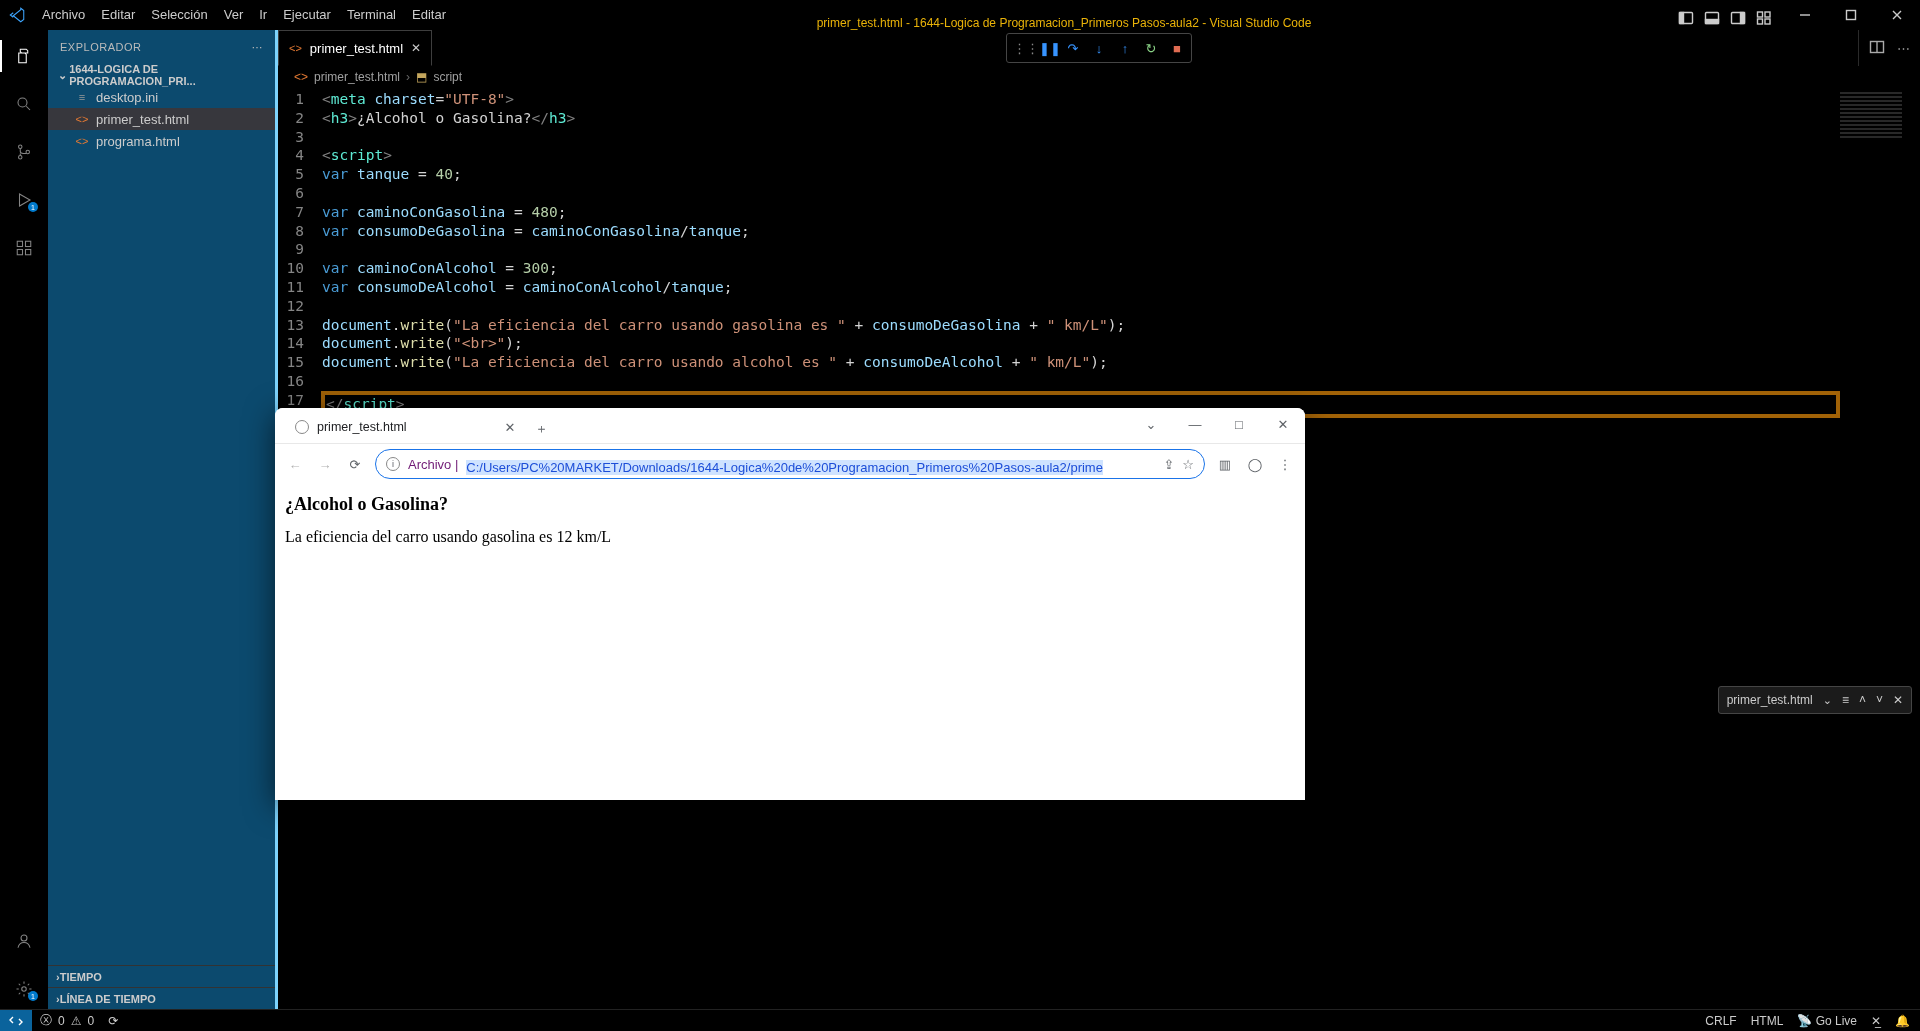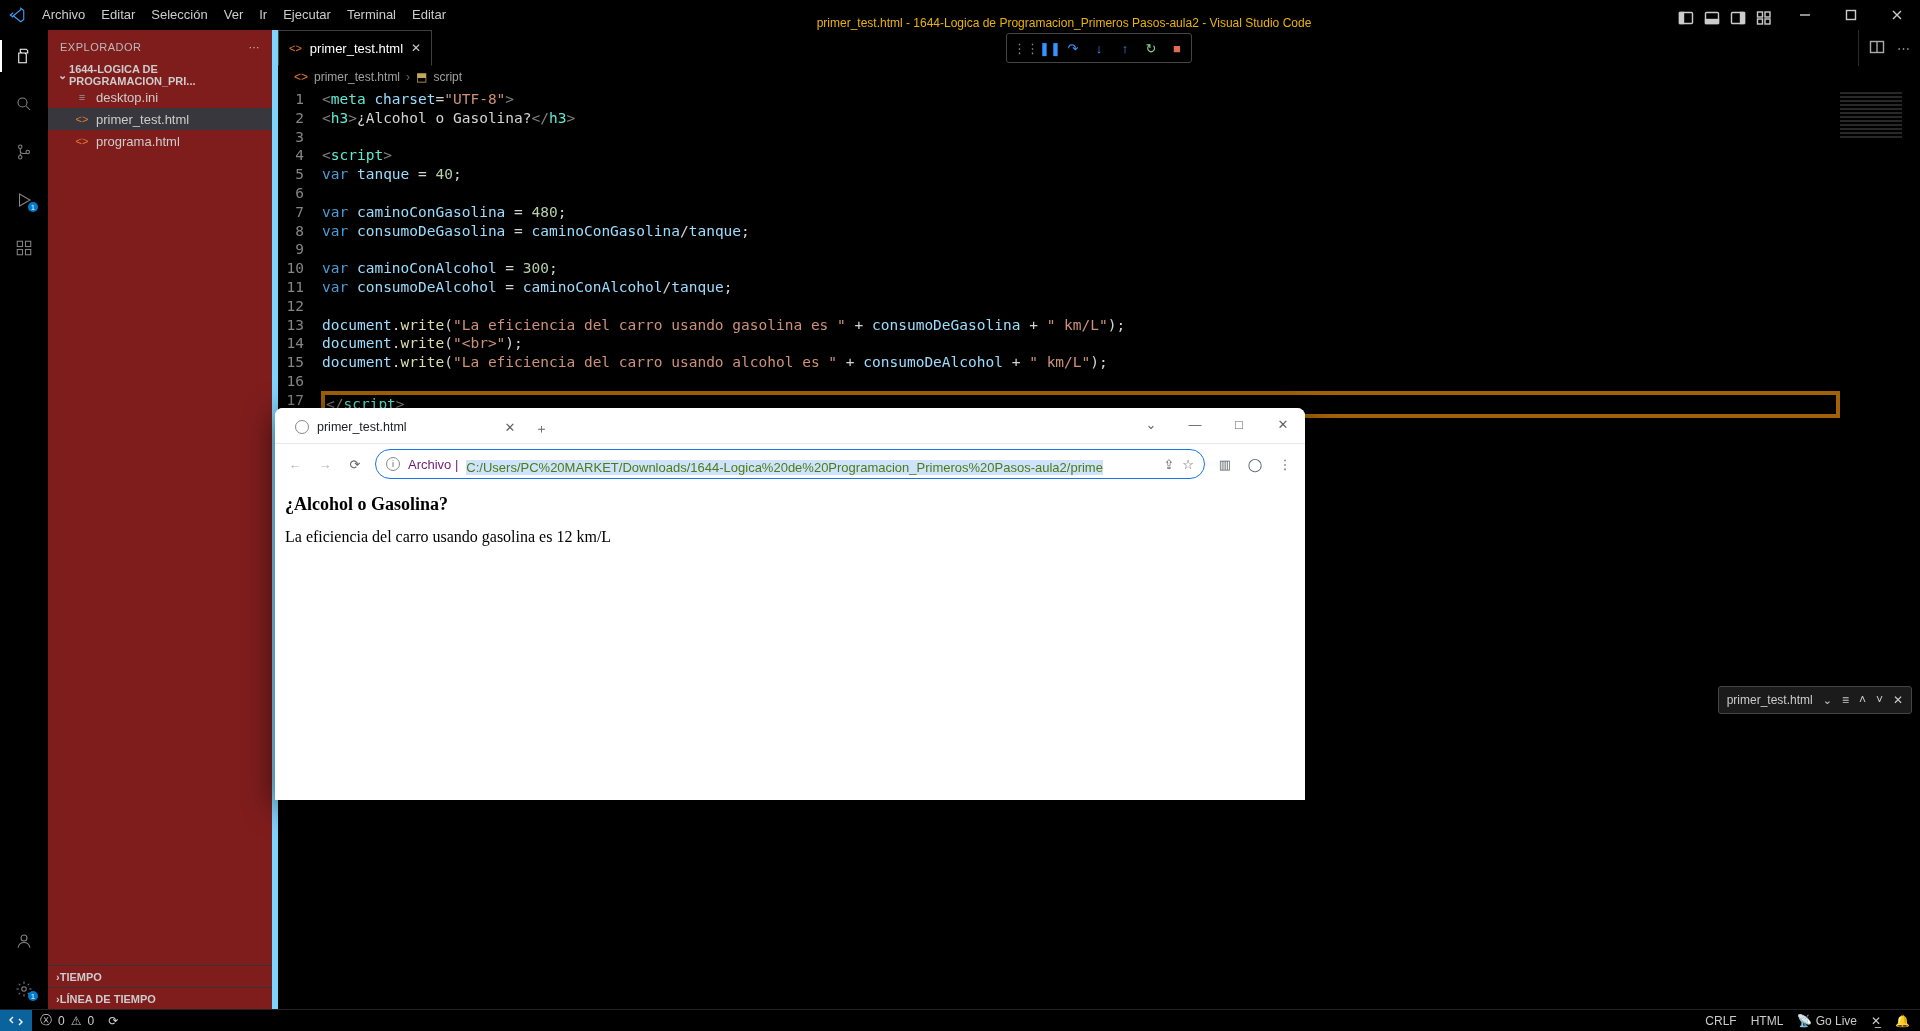--- a/index.html
+++ b/index.html
@@ -21,21 +21,21 @@
 
 
 .activity { width:48px; background:#000; border-right:0 solid #1e1e1e; display:flex; flex-direction:column; align-items:center; padding-top:6px; gap:8px; }
 .activity .ab { width:48px; height:40px; display:flex; align-items:center; justify-content:center; color:#858585; position:relative; }
 .activity .ab.active { color:#fff; }
 .activity .ab.active::before { content:""; position:absolute; left:0; top:4px; bottom:4px; width:2px; background:#fff; }
 .activity .spacer { flex:1; }
 .badge-dot { position:absolute; right:10px; bottom:8px; width:10px; height:10px; border-radius:50%; background:#007acc; font-size:7px; color:#fff; display:flex; align-items:center; justify-content:center; }
 
 
-.sidebar { width:230px; background:#7f1d1d; display:flex; flex-direction:column; border-right:6px solid #7dd3fc; }
+.sidebar { width:230px; background:#0c4a6e; display:flex; flex-direction:column; border-right:3px solid #7dd3fc; }
 .sidebar .sb-hdr { height:34px; display:flex; align-items:center; justify-content:space-between; padding:0 12px; font-size:11px; letter-spacing:0.5px; color:#bbbbbb; }
 .sidebar .sb-folder { height:22px; display:flex; align-items:center; padding-left:8px; font-size:11px; font-weight:600; color:#cccccc; }
 .sidebar .sb-folder .chev { width:14px; text-align:center; }
 .sidebar .files { flex:1; }
 .file-item { height:22px; display:flex; align-items:center; gap:6px; padding-left:26px; font-size:13px; color:#cccccc; }
 .file-item.selected { background:#37373d; }
 .file-ico { width:16px; text-align:center; font-size:11px; }
 .file-ico.html { color:#e37933; }
 .file-ico.ini { color:#999; }
 .sidebar .sb-section { height:22px; display:flex; align-items:center; padding-left:8px; font-size:11px; font-weight:600; border-top:1px solid #333; }
@@ -69,21 +69,21 @@
 .br-tab .x { color:#5f6368; font-size:13px; margin-left:90px;}
 .br-newtab { width:28px; height:28px; display:flex; align-items:center; justify-content:center; color:#5f6368; }
 .br-win { position:absolute; right:0; top:0; display:flex; }
 .br-win span { width:44px; height:32px; display:flex; align-items:center; justify-content:center; color:#5f6368; }
 .br-tool { height:40px; display:flex; align-items:center; gap:10px; padding:0 10px; background:#fff; }
 .br-tool .nav { color:#b2b2b2; width:20px; text-align:center; }
 .br-tool .nav.e { color:#5f6368; }
 .addr { flex:1; height:30px; border:1.5px solid #1a73e8; border-radius:15px; display:flex; align-items:center; padding:0 10px; gap:8px; font-size:13px; color:#202124; }
 .addr .i { width:14px; height:14px; border:1px solid #888; border-radius:50%; font-size:9px; display:flex; align-items:center; justify-content:center; color:#5f6368;}
 .addr .pref { color:#701a75; }
-.addr .url  { flex:1; color:#4d7c0f; overflow:hidden; white-space:nowrap;margin-top:6px; }
+.addr .url  { flex:1; color:#1d4ed8; overflow:hidden; white-space:nowrap;margin-top:6px; }
 .addr .url .sel { background:#cfe3ff; }
 .br-page { flex:1; padding:10px 10px; font-family:"Times New Roman",serif; }
 .br-page h3 { font-size:18px; font-weight:700; margin-bottom:12px; }
 .br-page p { font-size:16px; line-height:20px; }
 
 
 .find-ov { position:absolute; right:8px; top:686px; height:28px; background:#1b1b1b; border:1px solid #454545; display:flex; align-items:center; padding:0 8px; gap:10px; color:#ccc; font-size:12px; border-radius:3px;}
 .find-ov .chev { font-size:11px; }
 
 

